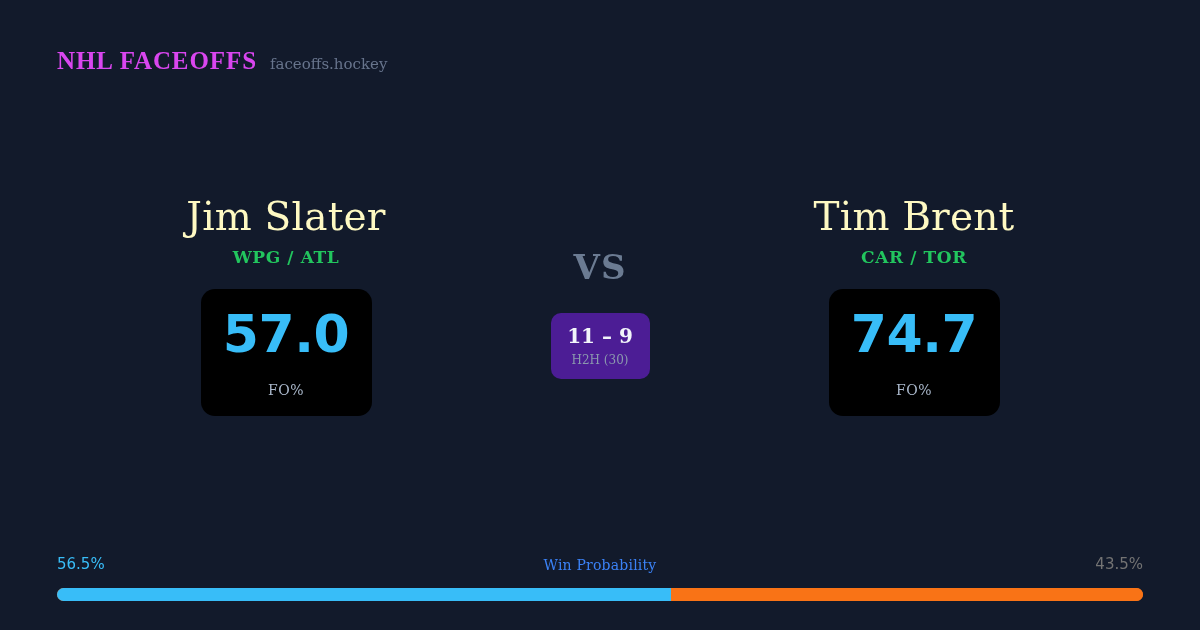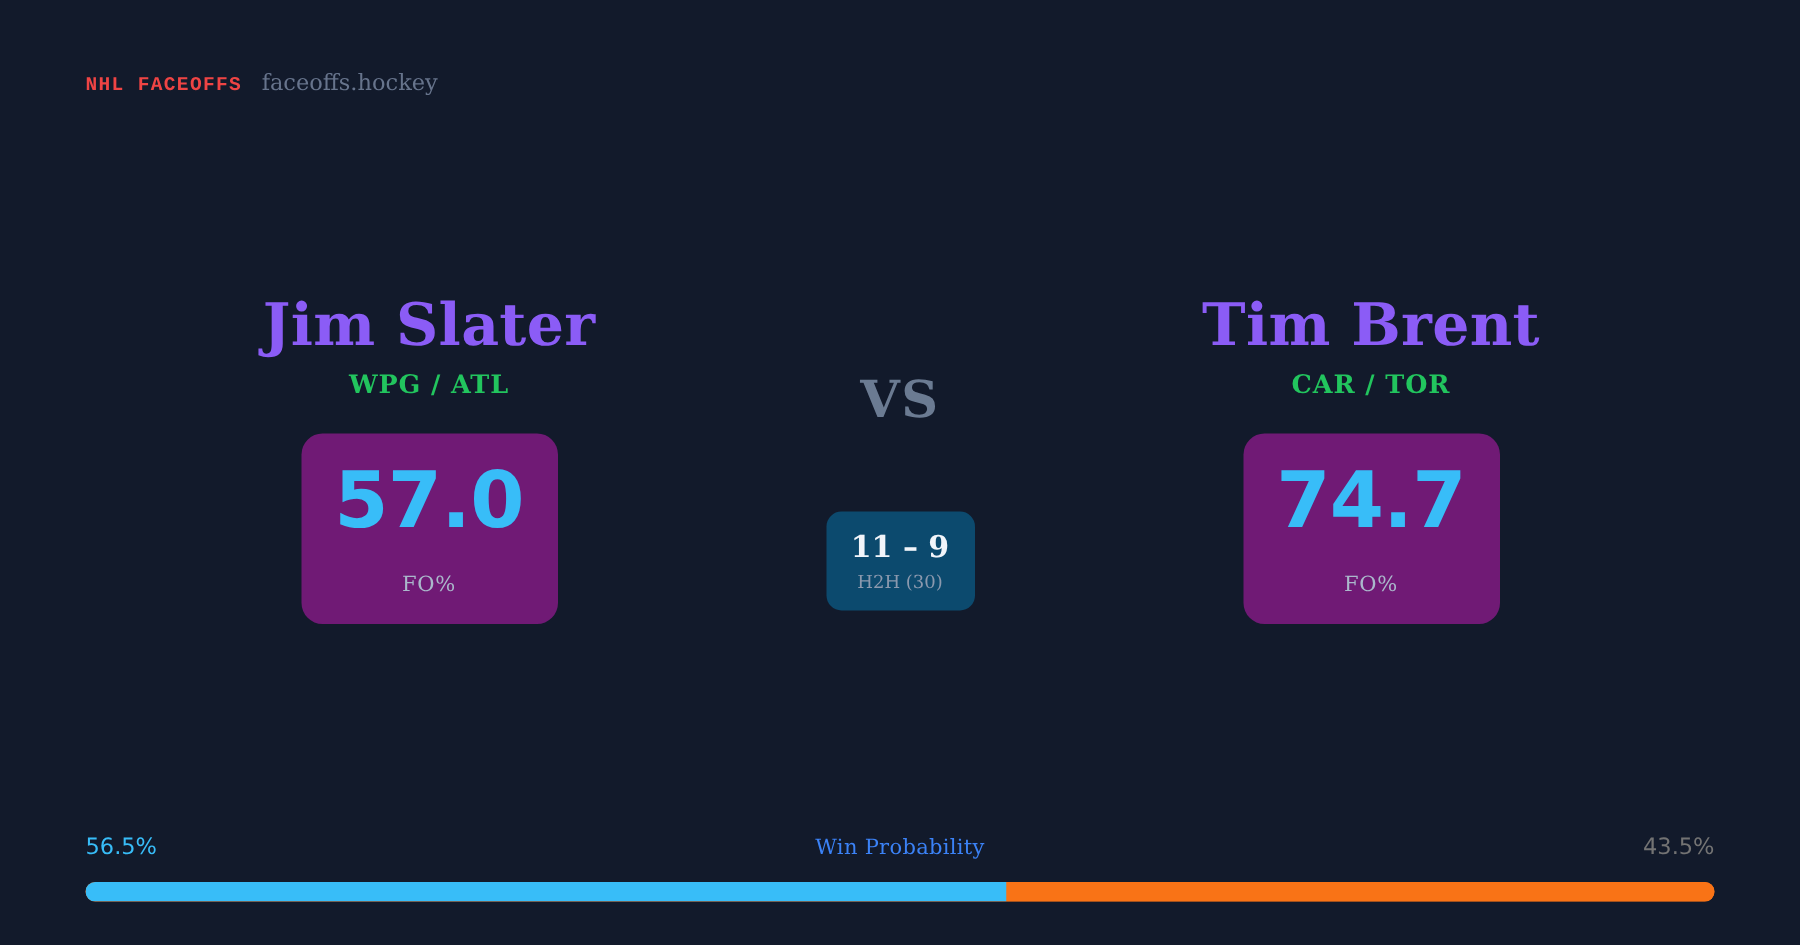--- a/index.html
+++ b/index.html
@@ -25,25 +25,25 @@
   
   .header {
     position: absolute;
     left: 57px;
     top: 48px;
     display: flex;
     align-items: baseline;
     gap: 13px;
   }
   .brand {
-    font-family: Liberation Mono, monospace;
-    font-weight: bold;
-    font-size: 13px;
+    font-family: Liberation Serif, serif;
+    font-weight: bold;
+    font-size: 25px;
     letter-spacing: 0.9px;
-    color: #ef4444;
+    color: #d946ef;
     line-height: 1;
   }
   .brand-sub {
     font-family: "DejaVu Serif", "Liberation Serif", serif;
     font-size: 15px;
     color: #67748c;
     line-height: 1;
   }
 
   
@@ -57,41 +57,41 @@
     align-items: flex-start;
   }
   .side {
     width: 428px;
     display: flex;
     flex-direction: column;
     align-items: center;
   }
   .player-name {
     font-family: "DejaVu Serif", "Liberation Serif", serif;
-    font-weight: bold;
+    font-weight: normal;
     font-size: 39px;
-    color: #8b5cf6;
+    color: #fef9c3;
     line-height: 1.08;
     letter-spacing: 0.2px;
     white-space: nowrap;
   }
   .player-teams {
     margin-top: 9px;
     font-family: "DejaVu Serif", "Liberation Serif", serif;
     font-weight: bold;
     font-size: 17px;
     letter-spacing: 0.6px;
     color: #22c55e;
     white-space: nowrap;
   }
   .stat-card {
     margin-top: 22px;
     width: 171px;
     height: 127px;
-    background: #701a75;
+    background: #000000;
     border-radius: 14px;
     display: flex;
     flex-direction: column;
     align-items: center;
     justify-content: center;
   }
   .stat-value {
     font-family: "DejaVu Sans", "Liberation Sans", sans-serif;
     font-weight: bold;
     font-size: 52px;
@@ -107,35 +107,34 @@
     color: #aab8cb;
   }
 
   
   .center {
     width: 200px;
     display: flex;
     flex-direction: column;
     align-items: center;
     padding-top: 54px;
-    gap: 28px;
   }
   .vs-text {
     font-family: "DejaVu Serif", "Liberation Serif", serif;
     font-weight: bold;
     font-size: 34px;
     line-height: 1;
     color: #6b7b92;
     letter-spacing: 1px;
   }
   .h2h-box {
     margin-top: 29px;
     width: 99px;
     height: 66px;
-    background: #0c4a6e;
+    background: #4c1d95;
     border-radius: 10px;
     display: flex;
     flex-direction: column;
     align-items: center;
     justify-content: center;
   }
   .h2h-score {
     font-family: "DejaVu Serif", "Liberation Serif", serif;
     font-weight: bold;
     font-size: 20px;

